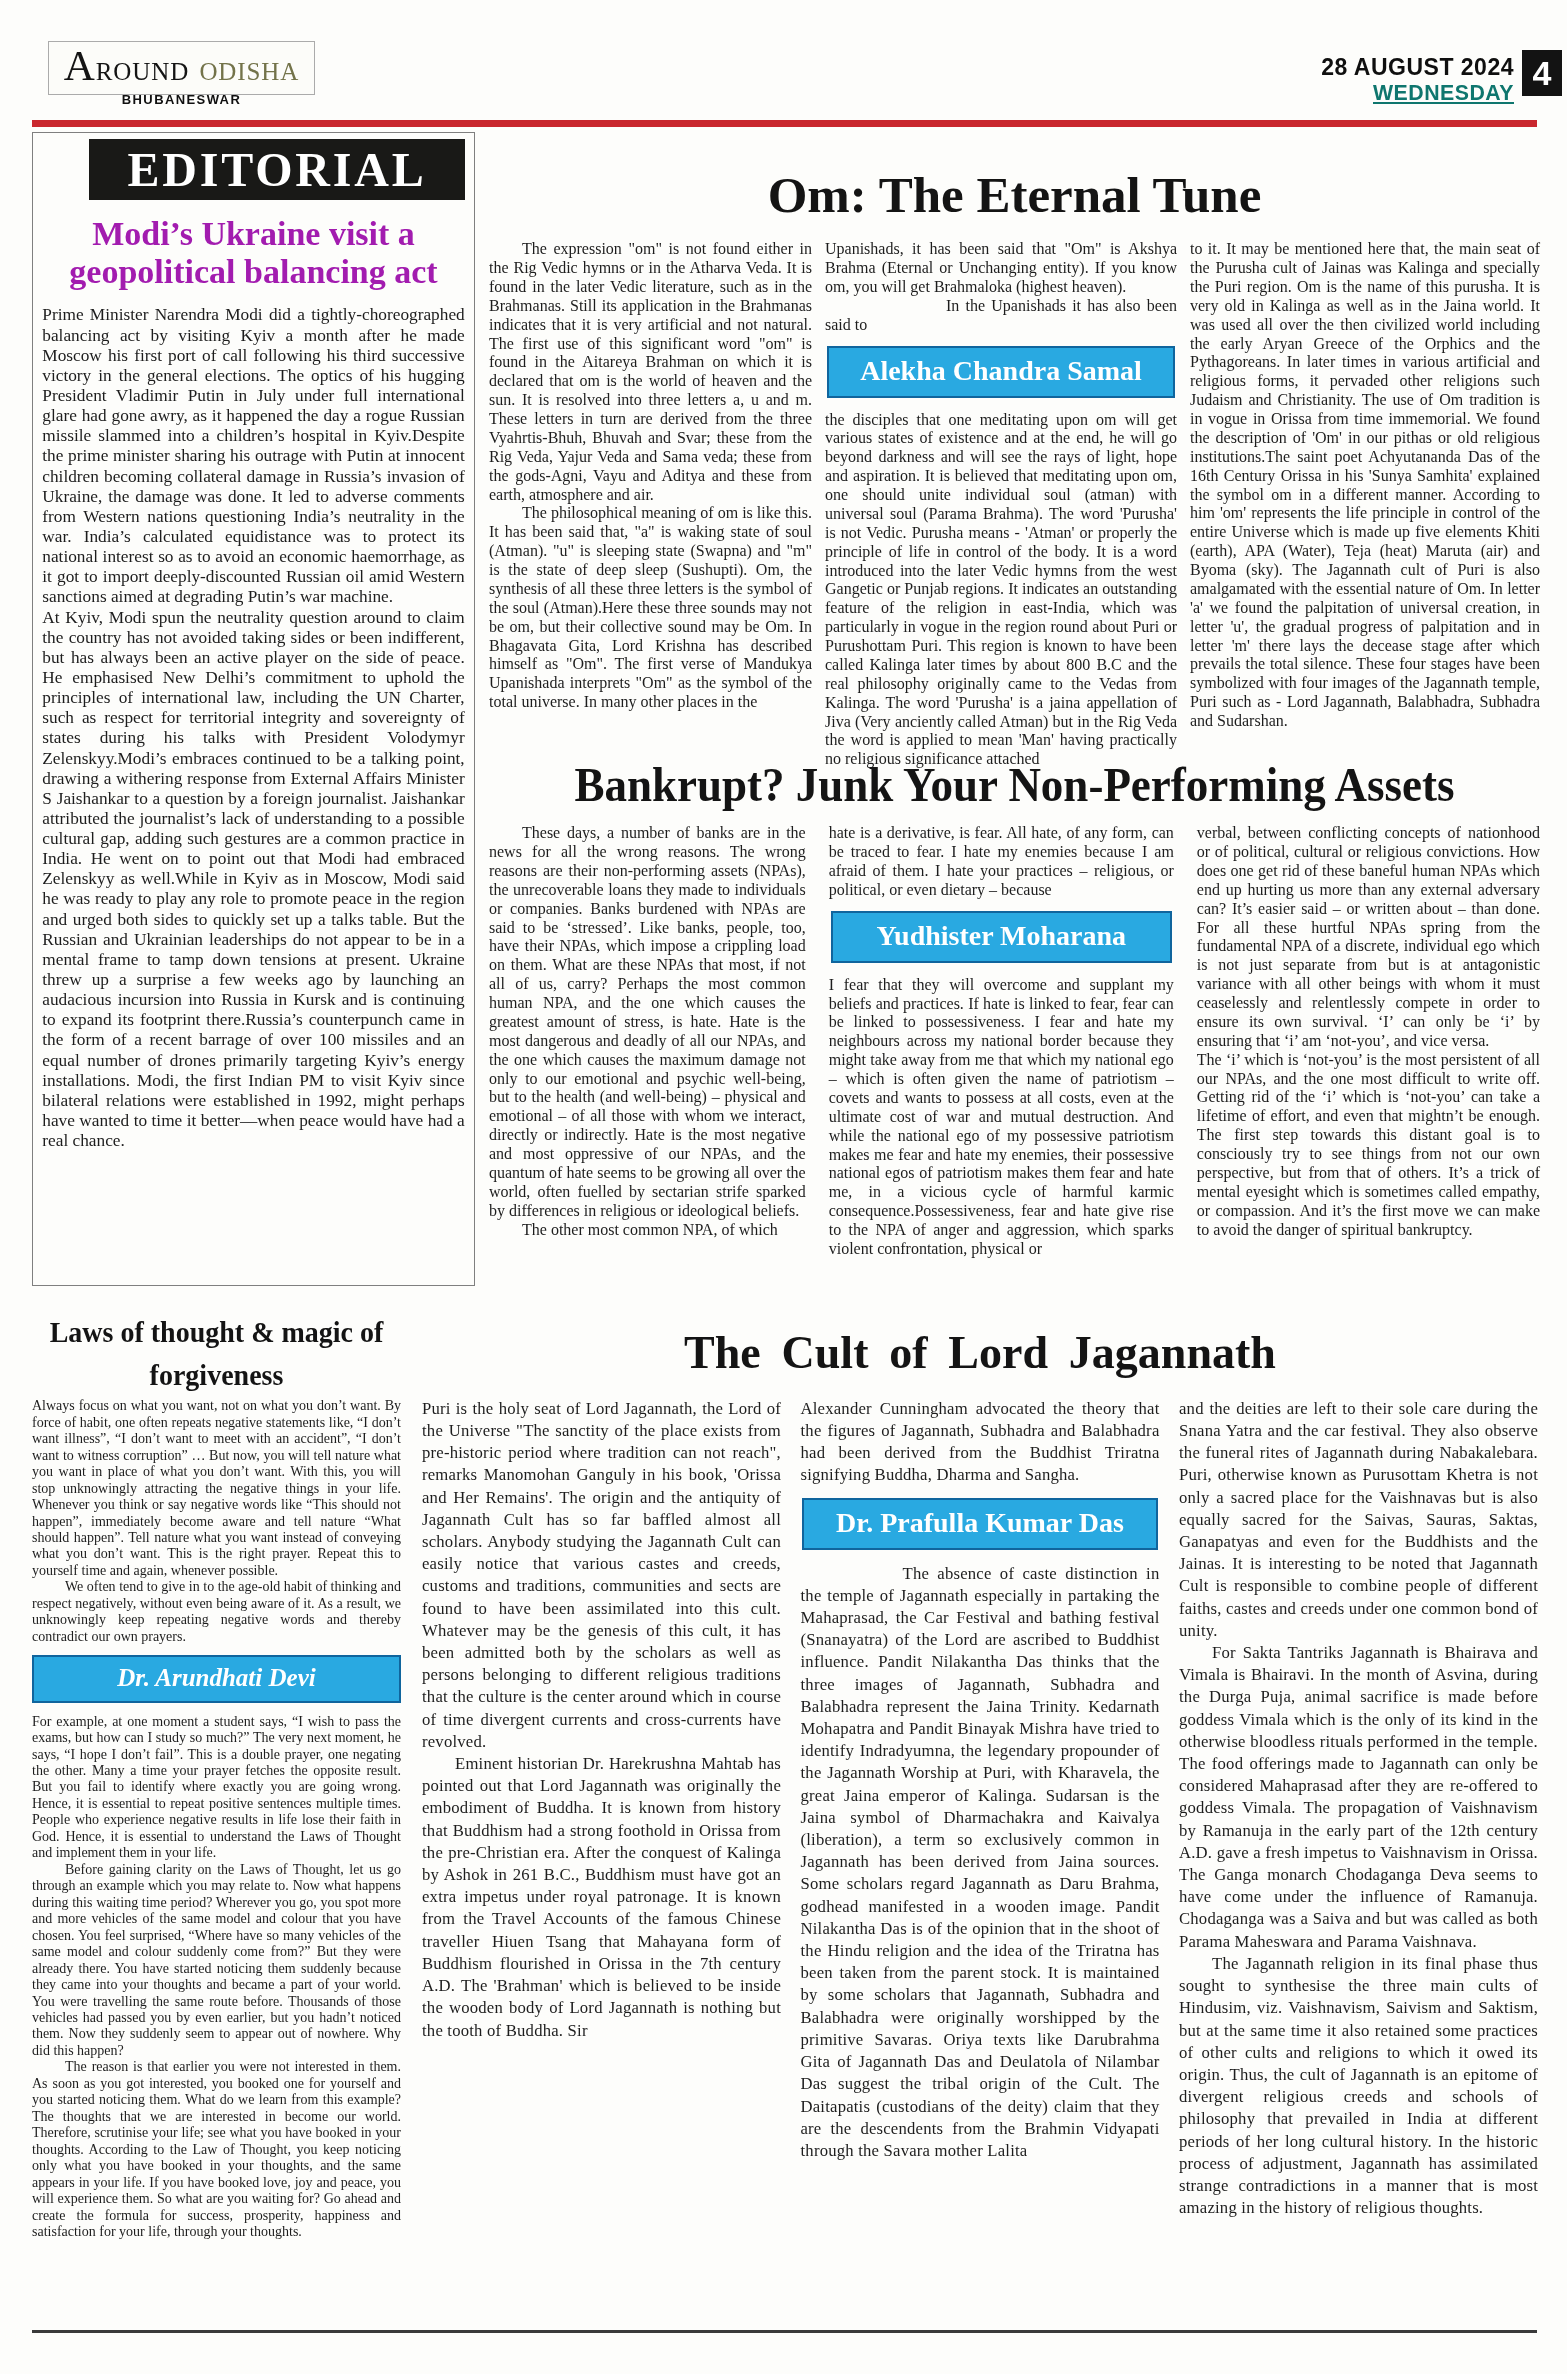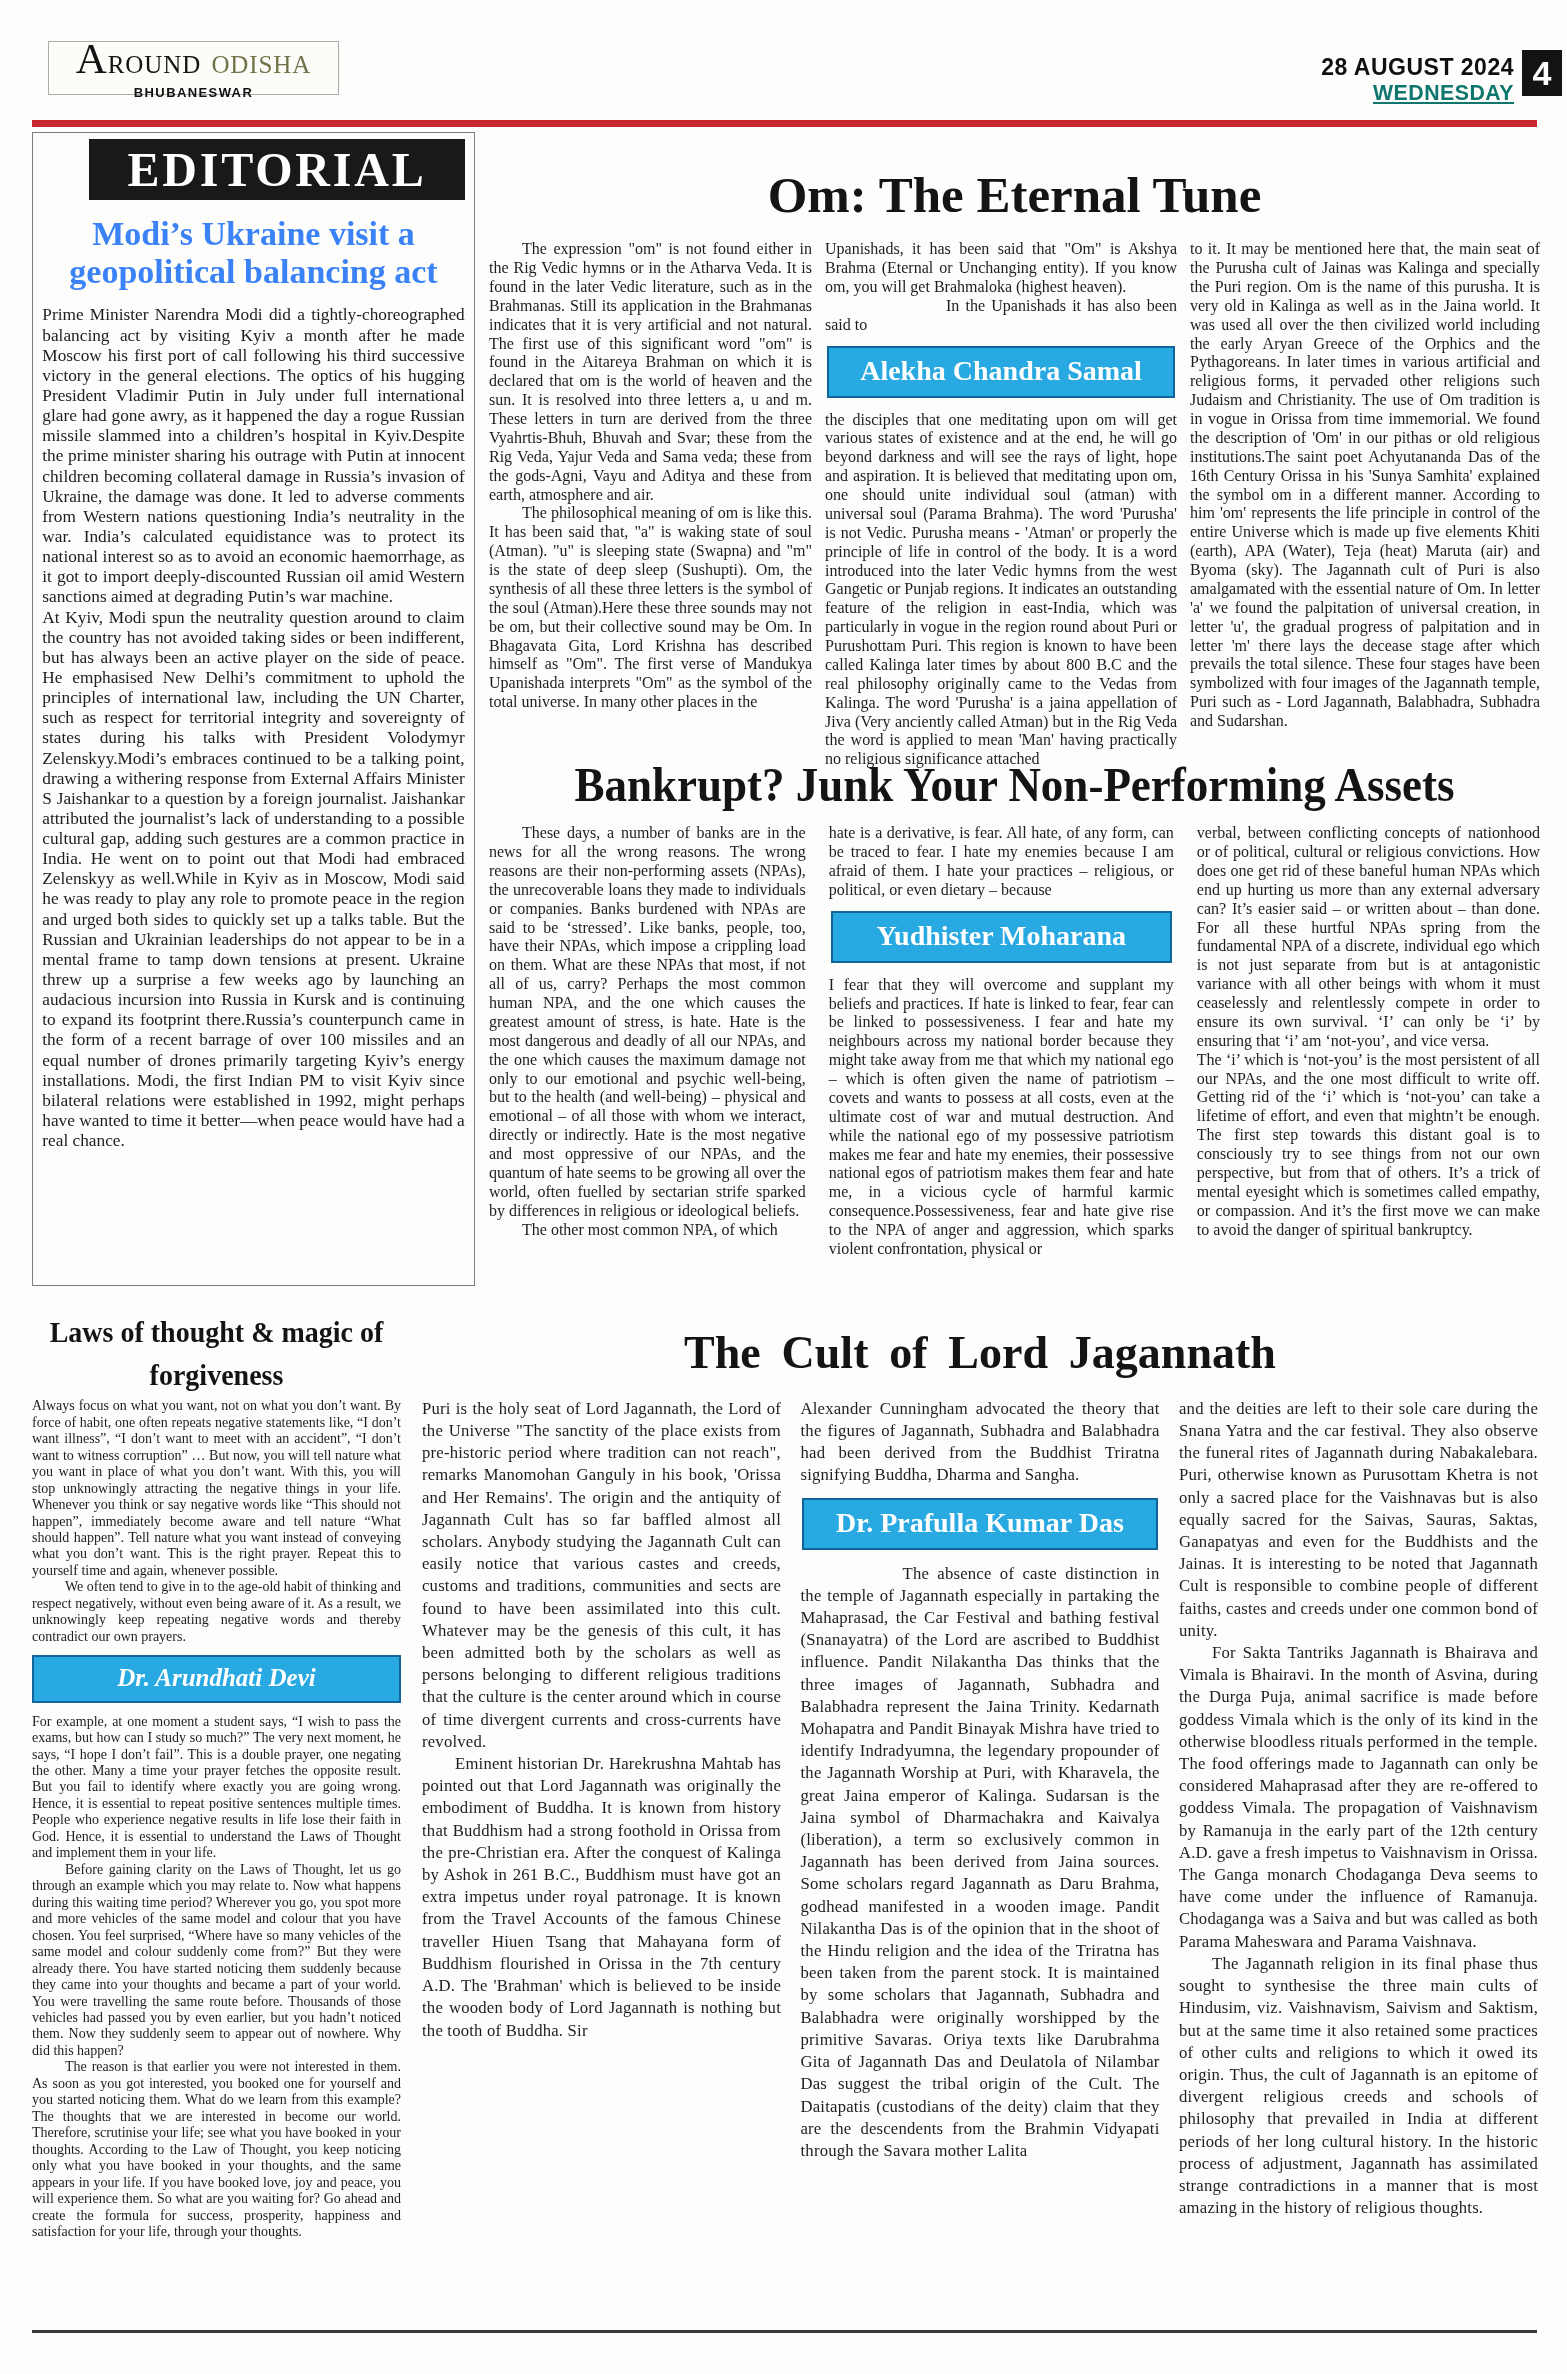--- a/index.html
+++ b/index.html
@@ -1,33 +1,33 @@
 <!DOCTYPE html>
 <html style="font-size:15px"><head>
 <meta charset="utf-8">
 <style>
   html,body{margin:0;padding:0;background:#e8e8e8;}
   .page{position:relative;width:1568px;height:2375px;background:#fdfdfb;font-family:"Liberation Serif",serif;color:#1d1d1d;overflow:hidden;margin:0 auto;}
 
   
-  .masthead{position:absolute;left:48px;top:41px;width:291px;height:54px;border:0.9px solid #ababab;background:#fcfcf9;text-align:center;box-sizing:border-box;padding-top:0;}
+  .masthead{position:absolute;left:48px;top:41px;width:267px;height:54px;border:0.9px solid #ababab;background:#fcfcf9;text-align:center;box-sizing:border-box;padding-top:7px;}
   .mast-line{line-height:33px;white-space:nowrap;}
   .mast-main{display:inline-block;font-size:25px;letter-spacing:0.9px;color:#141414;}
   .mast-main::first-letter{font-size:43px;}
   .mast-accent{display:inline-block;font-size:25px;letter-spacing:0.9px;color:#73734a;margin-left:6.5px;}
   .mast-city{font-family:"Liberation Sans",sans-serif;font-size:13px;font-weight:bold;letter-spacing:1.4px;color:#101010;margin-top:0;}
   .date-line{position:absolute;top:54px;right:54px;font-family:"Liberation Sans",sans-serif;font-weight:bold;font-size:23px;color:#0f0f0f;letter-spacing:0.5px;}
   .page-num{position:absolute;top:50px;left:1522px;width:40px;height:46px;background:#131313;color:#fff;font-family:"Liberation Sans",sans-serif;font-weight:bold;font-size:34px;display:flex;align-items:center;justify-content:center;}
   .weekday{position:absolute;top:81px;right:54px;font-family:"Liberation Sans",sans-serif;font-weight:bold;font-size:21.3px;letter-spacing:0.5px;color:#0f766e;text-decoration:underline;}
   .red-rule{position:absolute;left:32px;top:120px;width:1505px;height:6.5px;background:#c9272e;}
 
   
   .editorial-box{position:absolute;left:32px;top:132px;width:443px;height:1154px;border:1.9px solid #7f7f7f;box-sizing:border-box;padding:5.6px 9.3px;background:#fdfdfb;}
   .ed-banner{height:61px;background:#191917;color:#fff;display:flex;align-items:center;justify-content:center;font-size:48px;font-weight:bold;letter-spacing:2.8px;margin-bottom:15px;margin-left:47px;}
-  .ed-headline{font-size:34px;font-weight:bold;text-align:center;line-height:1.13;margin:0 1.9px 14px;color:#3b82f6;}
+  .ed-headline{font-size:34px;font-weight:bold;text-align:center;line-height:1.13;margin:0 1.9px 14px;color:#a21caf;}
   .ed-body p{font-size:17.3px;line-height:1.165;text-align:justify;margin:0;}
 
   
   .art{position:absolute;}
   .art-title{font-weight:bold;text-align:center;color:#141414;}
   .cols{display:flex;}
   .byline{background:#29a9e1;border:2.8px solid #10659d;color:#fff;font-weight:bold;text-align:center;box-sizing:border-box;}
   .byline.sm{font-size:25px;height:48px;line-height:42px;margin:9.3px 0 11px;font-style:italic;}
   .byline.md{font-size:28px;height:52px;line-height:45px;margin:11px 1.9px 13px;}
   .ind{text-indent:33px;}

